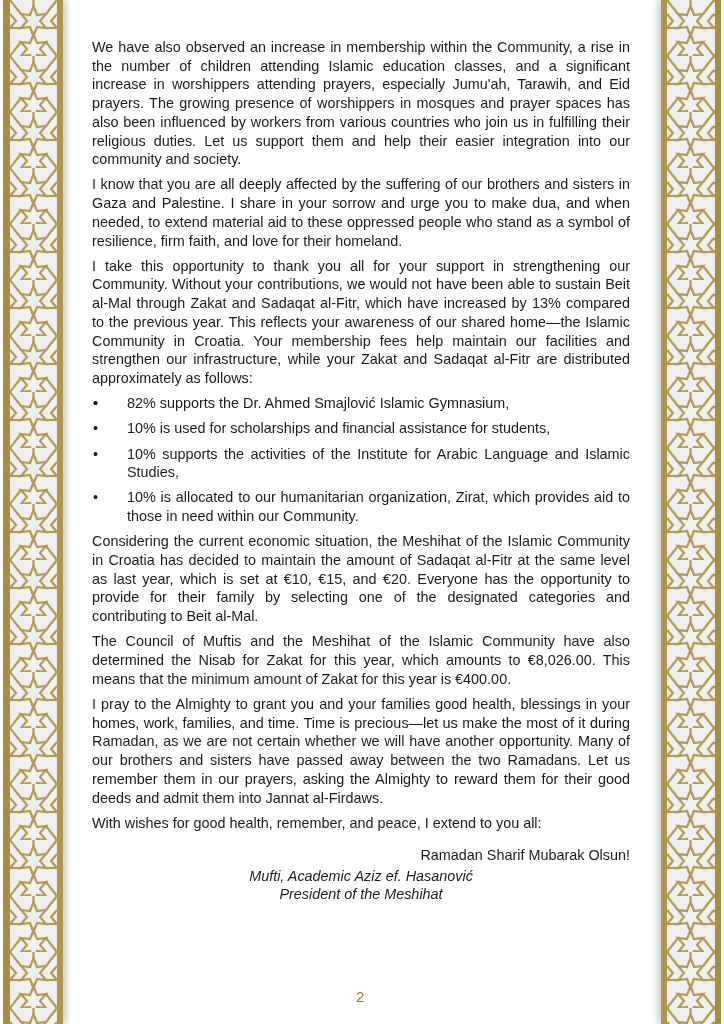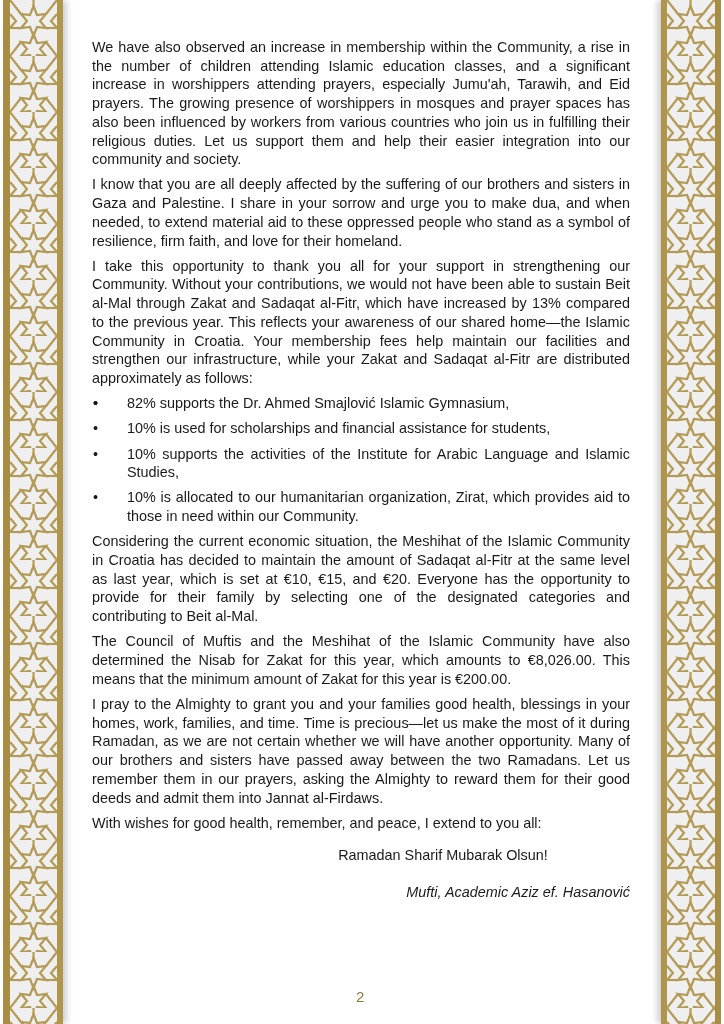--- a/index.html
+++ b/index.html
@@ -19,22 +19,22 @@
 
   .content {
     position: absolute; left: 92px; top: 38px; width: 538px;
     font-family: Liberation Sans, sans-serif;
     font-size: 14.4px; line-height: 18.7px; color: #1a1a1a;
   }
   .content p { margin: 0 0 6.5px 0; text-align: justify; }
   ul.dist { list-style: none; margin: 0; padding: 0; }
   ul.dist li { position: relative; padding-left: 35px; margin: 0 0 6.5px 0; text-align: justify; }
   ul.dist li .bullet { position: absolute; left: 1px; top: 0; }
-  .closing { text-align: center; margin: 14px 0 0 164px; }
-  .sign { text-align: right; font-style: italic; line-height: 18px; margin-top: 18px; }
+  .closing { text-align: right; margin: 14px 0 0 164px; }
+  .sign { text-align: center; font-style: italic; line-height: 18px; margin-top: 2px; }
   .page-num {
     position: absolute; left: 356px; top: 988px;
     font-family: "Liberation Sans", sans-serif; font-size: 15px; color: #8c7a3c;
   }
 </style>
 </head>
 <body>
 
 <div class="border left">
   <svg xmlns="http://www.w3.org/2000/svg" preserveAspectRatio="none">
@@ -73,23 +73,24 @@
 
   <ul class="dist">
     <li><span class="bullet">•</span></li>
     <li><span class="bullet">•</span><span>82% supports the Dr. Ahmed Smajlović Islamic Gymnasium,</span></li>
     <li><span class="bullet">•</span><span>10% is used for scholarships and financial assistance for students,</span></li>
     <li><span class="bullet">•</span><span>10% supports the activities of the Institute for Arabic Language and Islamic Studies,</span></li>
     <li><span class="bullet">•</span><span>10% is allocated to our humanitarian organization, Zirat, which provides aid to those in need within our Community.</span></li>
   </ul>
 
   <p>Considering the current economic situation, the Meshihat of the Islamic Community in Croatia has decided to maintain the amount of Sadaqat al-Fitr at the same level as last year, which is set at €10, €15, and €20. Everyone has the opportunity to provide for their family by selecting one of the designated categories and contributing to Beit al-Mal.</p>
-  <p>The Council of Muftis and the Meshihat of the Islamic Community have also determined the Nisab for Zakat for this year, which amounts to €8,026.00. This means that the minimum amount of Zakat for this year is €200.00.</p>
+  <p>The Council of Muftis and the Meshihat of the Islamic Community have also determined the Nisab for Zakat for this year, which amounts to €8,026.00. This means that the minimum amount of Zakat for this year is €400.00.</p>
   <p>I pray to the Almighty to grant you and your families good health, blessings in your homes, work, families, and time. Time is precious—let us make the most of it during Ramadan, as we are not certain whether we will have another opportunity. Many of our brothers and sisters have passed away between the two Ramadans. Let us remember them in our prayers, asking the Almighty to reward them for their good deeds and admit them into Jannat al-Firdaws.</p>
   <p>With wishes for good health, remember, and peace, I extend to you all:</p>
 
   <div class="closing">Ramadan Sharif Mubarak Olsun!</div>
   <div class="sign">
     <div>Mufti, Academic Aziz ef. Hasanović</div>
+    <div>President of the Meshihat</div>
   </div>
 </div>
 
 <div class="page-num">2</div>
 
 </body></html>

